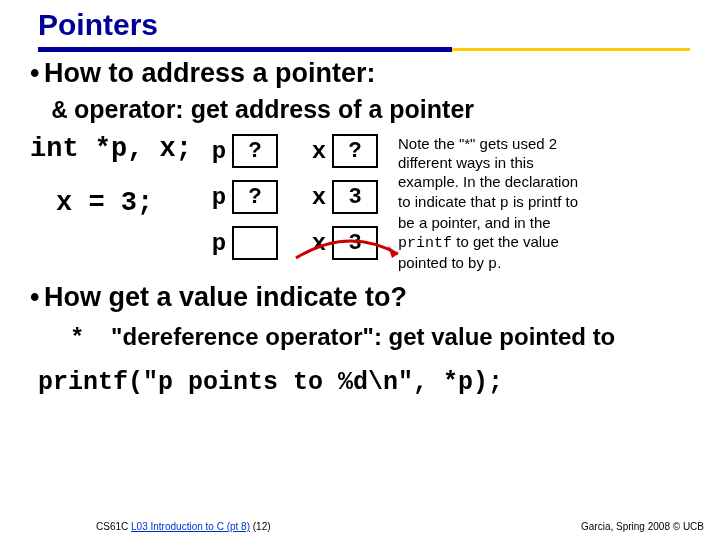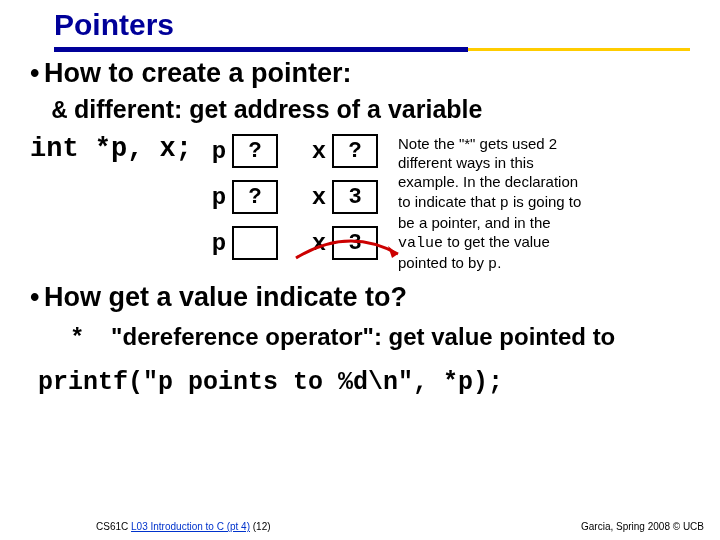--- a/index.html
+++ b/index.html
@@ -1,18 +1,18 @@
 <!DOCTYPE html>
 <html><head>
 <meta charset="utf-8">
 <style>
   * { box-sizing: border-box; margin: 0; padding: 0; }
   html, body { width: 720px; height: 540px; background: #fff; font-family: Arial, Helvetica, sans-serif; overflow: hidden; }
   .slide { width: 720px; height: 540px; position: relative; padding: 8px 30px 0 30px; }
-  .title-wrap { margin-left: 24px; }
+  .title-wrap { margin-left: 8px; }
   .title { font-size: 30px; font-weight: bold; color: #000099; }
   .rule { margin-top: 4px; display: flex; height: 6px; align-items: center; }
   .rule .navy { height: 5px; flex: 0 0 414px; background: #000099; }
   .rule .yellow { height: 3px; flex: 1; background: #ffcc00; }
   .body { margin-top: 6px; }
   .bullet1 { font-size: 27px; font-weight: bold; display: flex; align-items: baseline; margin-bottom: 6px; }
   .bullet1 .dot { width: 14px; text-align: left; }
   .indent1 { margin-left: 22px; font-size: 25px; font-weight: bold; margin-bottom: 8px; }
   .amp { font-family: "Courier New", monospace; font-weight: bold; }
   .codecol { display: flex; flex-direction: column; gap: 24px; font-family: "Courier New", monospace; font-size: 27px; font-weight: bold; }
@@ -48,32 +48,33 @@
     <div class="rule">
       <div class="navy"></div>
       <div class="yellow"></div>
     </div>
   </div>
 
   <div class="body">
 
     <div class="bullet1">
       <span class="dot">•</span>
-      <span>How to create a pointer:</span>
+      <span>How to address a pointer:</span>
     </div>
 
     <div class="indent1">
       <span class="amp">&amp;</span>
       <span> </span>
-      <span>different: get address of a variable</span>
+      <span>operator: get address of a pointer</span>
     </div>
 
     <div class="row3">
       <div class="codecol">
         <div>int *p, x;</div>
+        <div style="padding-left:26px">x = 3;</div>
       </div>
 
       <div class="diagcol">
         <div class="diag">
           <span class="lbl">p</span>
           <span class="box">?</span>
           <span class="gap"></span>
           <span class="lbl">x</span>
           <span class="box">?</span>
         </div>
@@ -95,21 +96,21 @@
               <svg viewBox="0 0 120 30">
                 <path d="M 8 24 Q 60 -8 110 20" stroke="#cc0000" stroke-width="3" fill="none"></path>
                 <path d="M 110 20 L 100 12 L 104 24 Z" fill="#cc0000"></path>
               </svg>
             </span>
           </span>
         </div>
       </div>
 
       <div class="note">
-        <span>Note the "*" gets used 2 different ways in this example.  In the declaration to indicate that </span><code>p</code><span> is going to be a pointer,  and in the </span><code>value</code><span> to get the value pointed to by </span><code>p</code><span>.</span>
+        <span>Note the "*" gets used 2 different ways in this example.  In the declaration to indicate that </span><code>p</code><span> is printf to be a pointer,  and in the </span><code>printf</code><span> to get the value pointed to by </span><code>p</code><span>.</span>
       </div>
     </div>
 
     <div class="bullet1" style="margin-top:8px">
       <span class="dot">•</span>
       <span>How get a value indicate to?</span>
     </div>
 
     <div class="deref-line">
       <span class="star2">*</span>
@@ -119,20 +120,20 @@
 
     <div class="printf">printf("p points to %d\n", *p);</div>
 
   </div>
 
 
   <div class="footer">
     <div class="left" style="margin-left:80px">
       <span class="course">CS61C</span>
       <span> </span>
-      <span class="lec">L03 Introduction to C (pt 4)</span>
+      <span class="lec">L03 Introduction to C (pt 8)</span>
       <span> </span>
       <span class="pg">(12)</span>
     </div>
     <div class="right">Garcia, Spring 2008 © UCB</div>
   </div>
 
 </div>
 
 </body></html>

